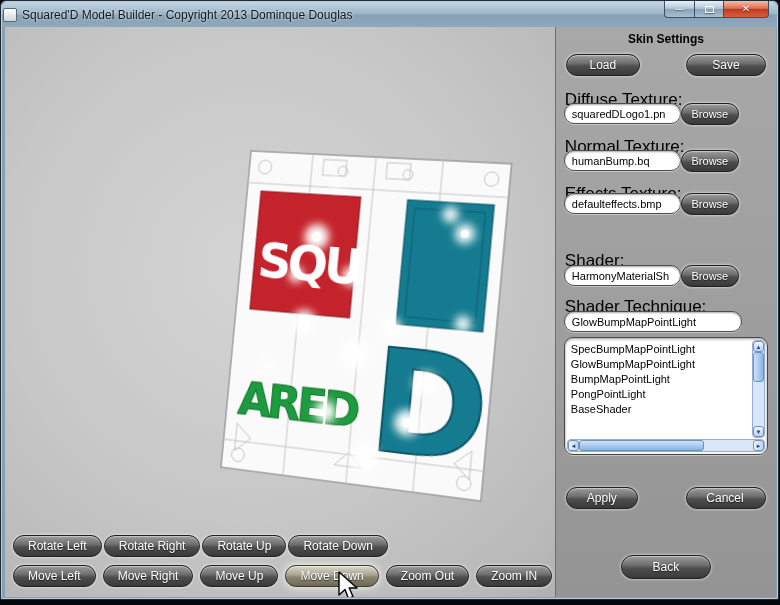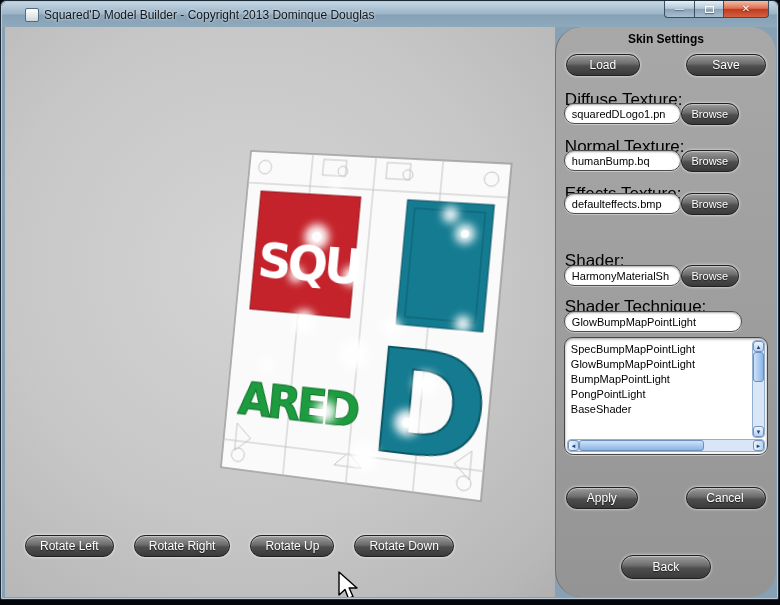--- a/index.html
+++ b/index.html
@@ -15,21 +15,21 @@
     position:absolute; left:0; top:0; width:779px; height:600px;
     background:#87a0b4;
     border:1px solid #1c2a36;
     border-radius:6px 6px 2px 2px;
     box-shadow: inset 0 0 0 1px rgba(255,255,255,.45);
   }
   .titlebar {
     position:absolute; left:1px; top:1px; right:1px; height:25px;
     border-radius:5px 5px 0 0;
     background:linear-gradient(180deg,#c2d5e3 0%,#9cb4c7 48%,#86a0b5 52%,#8ea8bc 100%);
-    display:flex; align-items:center; padding-left:23px;
+    display:flex; align-items:center; padding-left:1px;
   }
   .app-icon {
     width:14px; height:14px; margin-right:5px;
     background:linear-gradient(#ffffff,#cdd6dd);
     border:1px solid #55697b; border-radius:2px;
   }
   .title-text { font-size:12px; color:#10161c; text-shadow:0 0 3px rgba(255,255,255,.9); white-space:nowrap; }
   .win-controls { position:absolute; top:0; right:9px; display:flex; }
   .win-btn {
     height:17px; border:1px solid #3a4f62; border-top:none;
@@ -50,21 +50,20 @@
   
   .client { position:absolute; left:4px; top:26px; width:771px; height:570px; display:flex; }
   .viewport {
     width:577px; height:570px; position:relative; overflow:hidden;
     background: radial-gradient(circle at 45% 42%, #d4d4d4 0%, #c7c7c7 55%, #b8b8b8 90%, #b0b0b0 100%);
   }
   .sidepanel {
     width:232px; height:570px; position:relative;
     background:linear-gradient(180deg,#a8a8a8 0%, #9c9c9c 60%, #949494 100%);
     border-left:1px solid #6e6e6e;
-    border-radius:26px;
   }
   
   .model-wrap {
     position:absolute; left:222px; top:128px; width:270px; height:330px;
     transform: perspective(950px) rotateY(-13deg) rotateX(2deg) rotateZ(5deg);
     transform-origin:50% 50%;
   }
   
   .btn {
     display:inline-flex; align-items:center; justify-content:center;
@@ -74,21 +73,21 @@
     color:#fff; font-size:12px; white-space:nowrap;
     text-shadow:0 1px 1px rgba(0,0,0,.65);
     box-shadow:0 0 3px rgba(255,255,255,.85), inset 0 1px 1px rgba(255,255,255,.45);
     cursor:pointer;
   }
   .btn.active {
     background:linear-gradient(180deg,#dcd8c8 0%,#a8a391 45%,#8a8471 56%,#6f6957 100%);
     border-color:#3c392e;
     box-shadow:0 0 8px rgba(255,255,244,.95), inset 0 1px 1px rgba(255,255,255,.6);
   }
-  .row-rotate { position:absolute; left:20px; bottom:40px; display:flex; gap:20px; }
+  .row-rotate { position:absolute; left:8px; bottom:40px; display:flex; gap:2px; }
   .row-move   { position:absolute; left:8px; bottom:10px; display:flex; gap:7px; }
   
   .panel-title {
     position:absolute; top:5px; left:0; right:0;
     text-align:center; font-size:12px; font-weight:bold; color:#000;
   }
   .abs { position:absolute; }
   .label { font-size:17px; color:#000; white-space:nowrap; }
   .tfield {
     height:21px; border:1px solid #4d4d4d; border-radius:10px;
@@ -238,20 +237,28 @@
         </svg>
       </div>
 
       <div class="row-rotate">
         <div class="btn">Rotate Left</div>
         <div class="btn">Rotate Right</div>
         <div class="btn">Rotate Up</div>
         <div class="btn">Rotate Down</div>
       </div>
 
+      <div class="row-move">
+        <div class="btn">Move Left</div>
+        <div class="btn">Move Right</div>
+        <div class="btn">Move Up</div>
+        <div class="btn active">Move Down</div>
+        <div class="btn">Zoom Out</div>
+        <div class="btn">Zoom IN</div>
+      </div>
 
       <svg class="cursor" viewBox="0 0 24 32">
         <path d="M2,1 L2,24 L8,18.5 L11.5,27.5 L16,25.5 L12.2,17 L20,17 Z" fill="#ffffff" stroke="#000000" stroke-width="1.4" stroke-linejoin="round"></path>
       </svg>
     </div>
 
     <div class="sidepanel">
 
       <div class="panel-title">Skin Settings</div>
 

